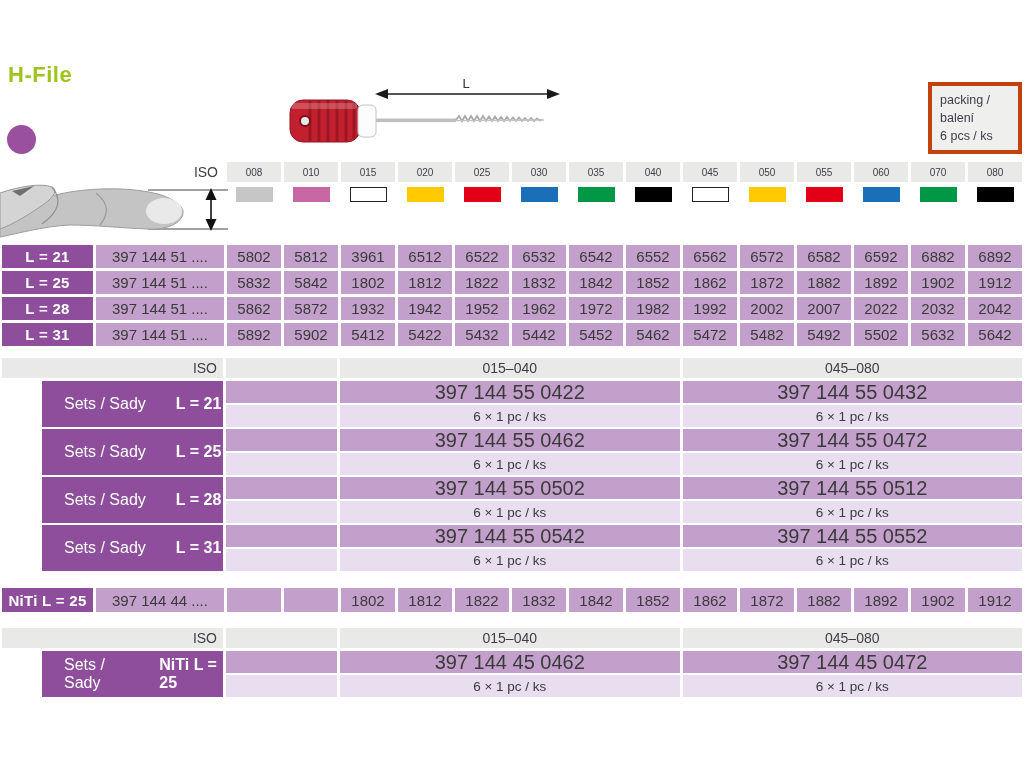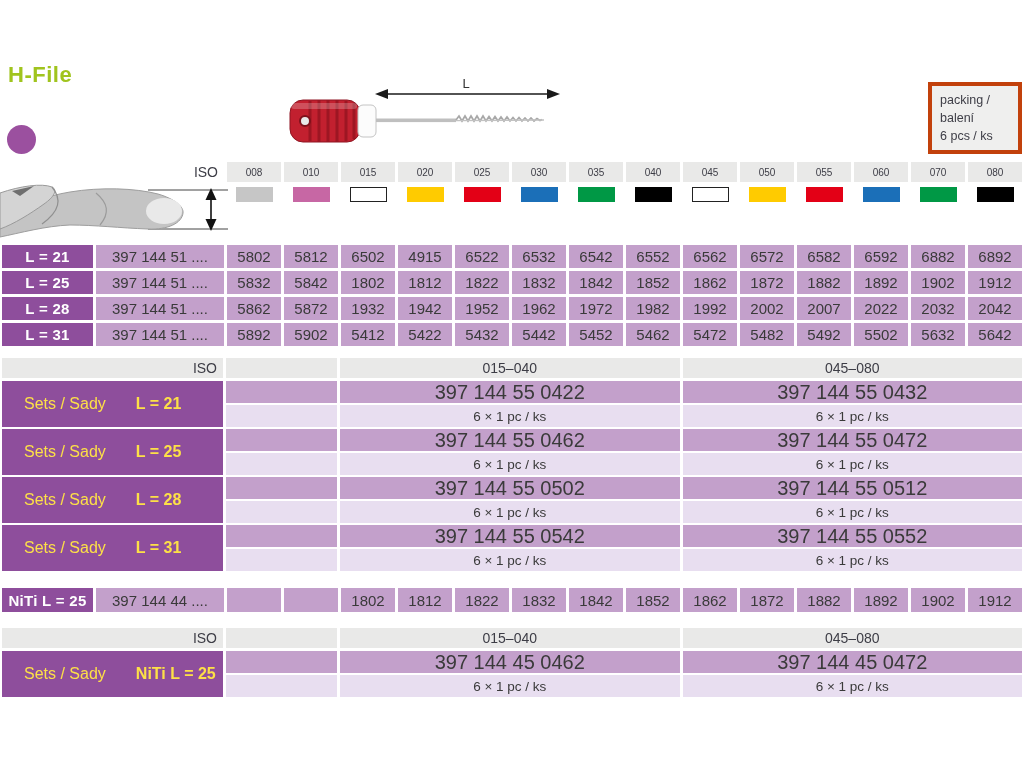--- a/index.html
+++ b/index.html
@@ -25,22 +25,22 @@
   .swatch-row .sw-wrap{display:flex;align-items:center;justify-content:center;background:none;}
   .swatch{width:37px;height:15px;}
   .swatch.outlined{box-sizing:border-box;border:1.5px solid #222;background:#fff;}
   .mtable{top:245px;grid-template-rows:repeat(4,23px);row-gap:3px;}
   .niti-row{top:588px;height:24px;}
   
   .iso-b{height:20px;}
   .iso-b .cell{background:#e9e9e8;color:#3d3d46;font-size:14px;}
   .sblock{display:grid;grid-template-columns:221px 111px 1fr 1fr;grid-template-rows:22px 22px;gap:2px 3px;
     left:2px;width:1020px;}
-  .shead{grid-row:1/3;grid-column:1;background:#8e4e9c;color:#fde047;display:flex;align-items:center;
-    padding-left:22px;font-size:16px;}
+  .shead{grid-row:1/3;grid-column:1;background:#8e4e9c;color:#ffffff;display:flex;align-items:center;
+    padding-left:22px;font-size:16px;margin-left:40px;}
   .shead .variant{font-weight:bold;margin-left:30px;}
   .med{background:#c3a0cb;} .lt{background:#e8def0;}
   .scode{display:flex;align-items:center;justify-content:center;font-size:20px;color:#3a3a3a;}
   .sqty{display:flex;align-items:center;justify-content:center;font-size:13.5px;color:#3a3a3a;}
   svg text{font-family:"Liberation Sans", sans-serif;}
 </style>
 </head>
 <body>
 
 <div class="abs page-title">H-File</div>
@@ -147,22 +147,22 @@
       <div class="swatch" style="background: rgb(0, 0, 0);"></div>
     </div>
 </div>
 
 <div class="abs grid16 mtable">
 
   <div class="cell hdr">L = 21</div>
   <div class="cell">397 144 51 ....</div>
   <div class="cell">5802</div>
   <div class="cell">5812</div>
-  <div class="cell">6502</div>
-  <div class="cell">4915</div>
+  <div class="cell">3961</div>
+  <div class="cell">6512</div>
   <div class="cell">6522</div>
   <div class="cell">6532</div>
   <div class="cell">6542</div>
   <div class="cell">6552</div>
   <div class="cell">6562</div>
   <div class="cell">6572</div>
   <div class="cell">6582</div>
   <div class="cell">6592</div>
   <div class="cell">6882</div>
   <div class="cell">6892</div>

